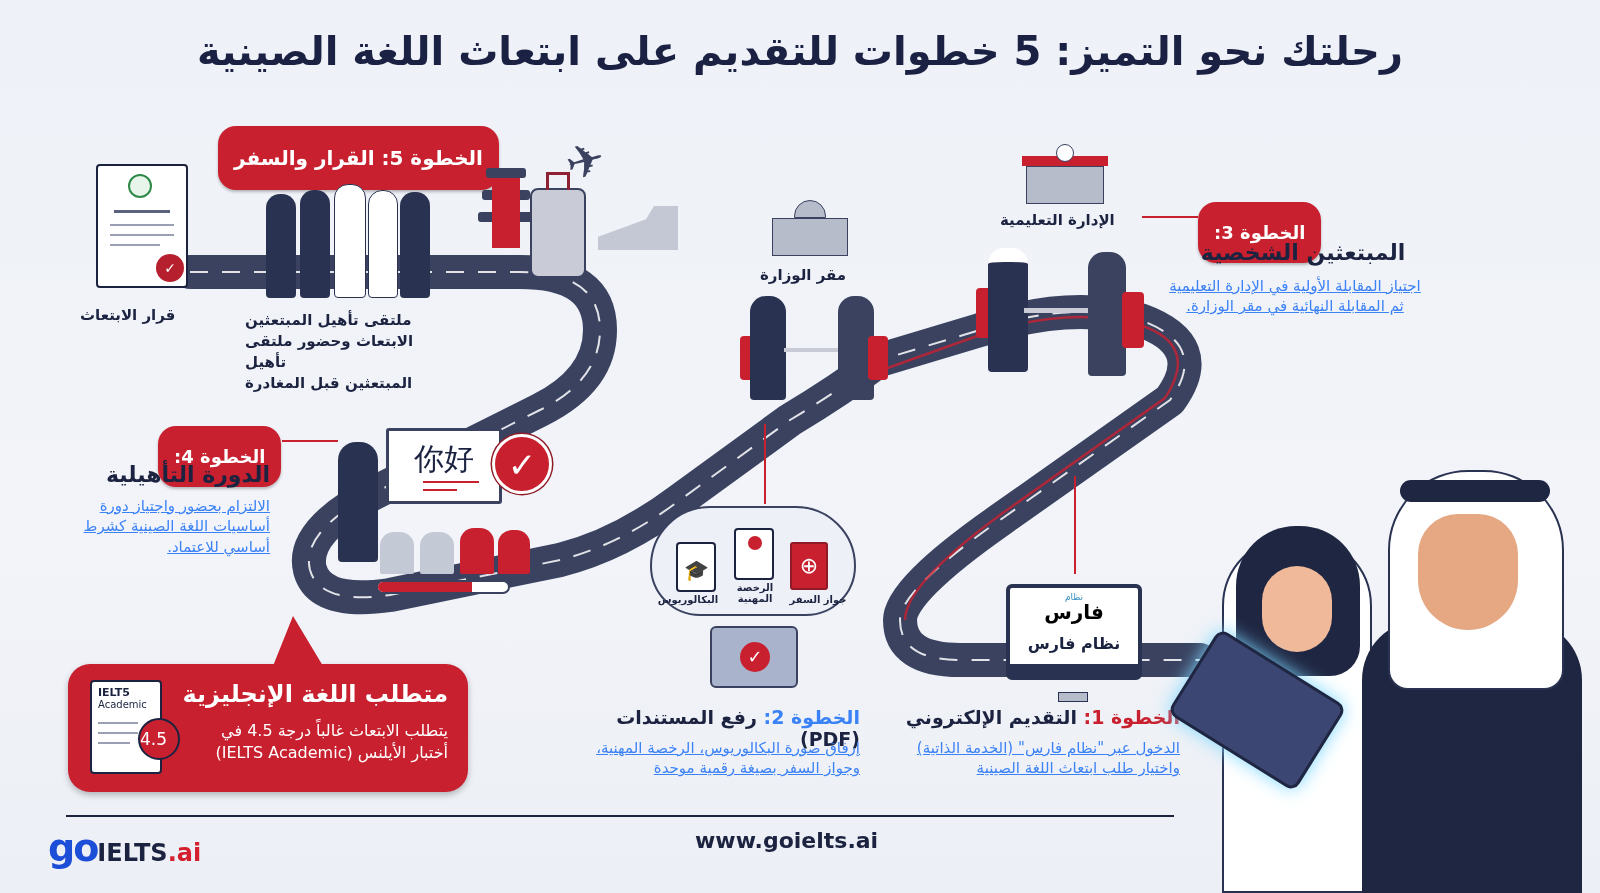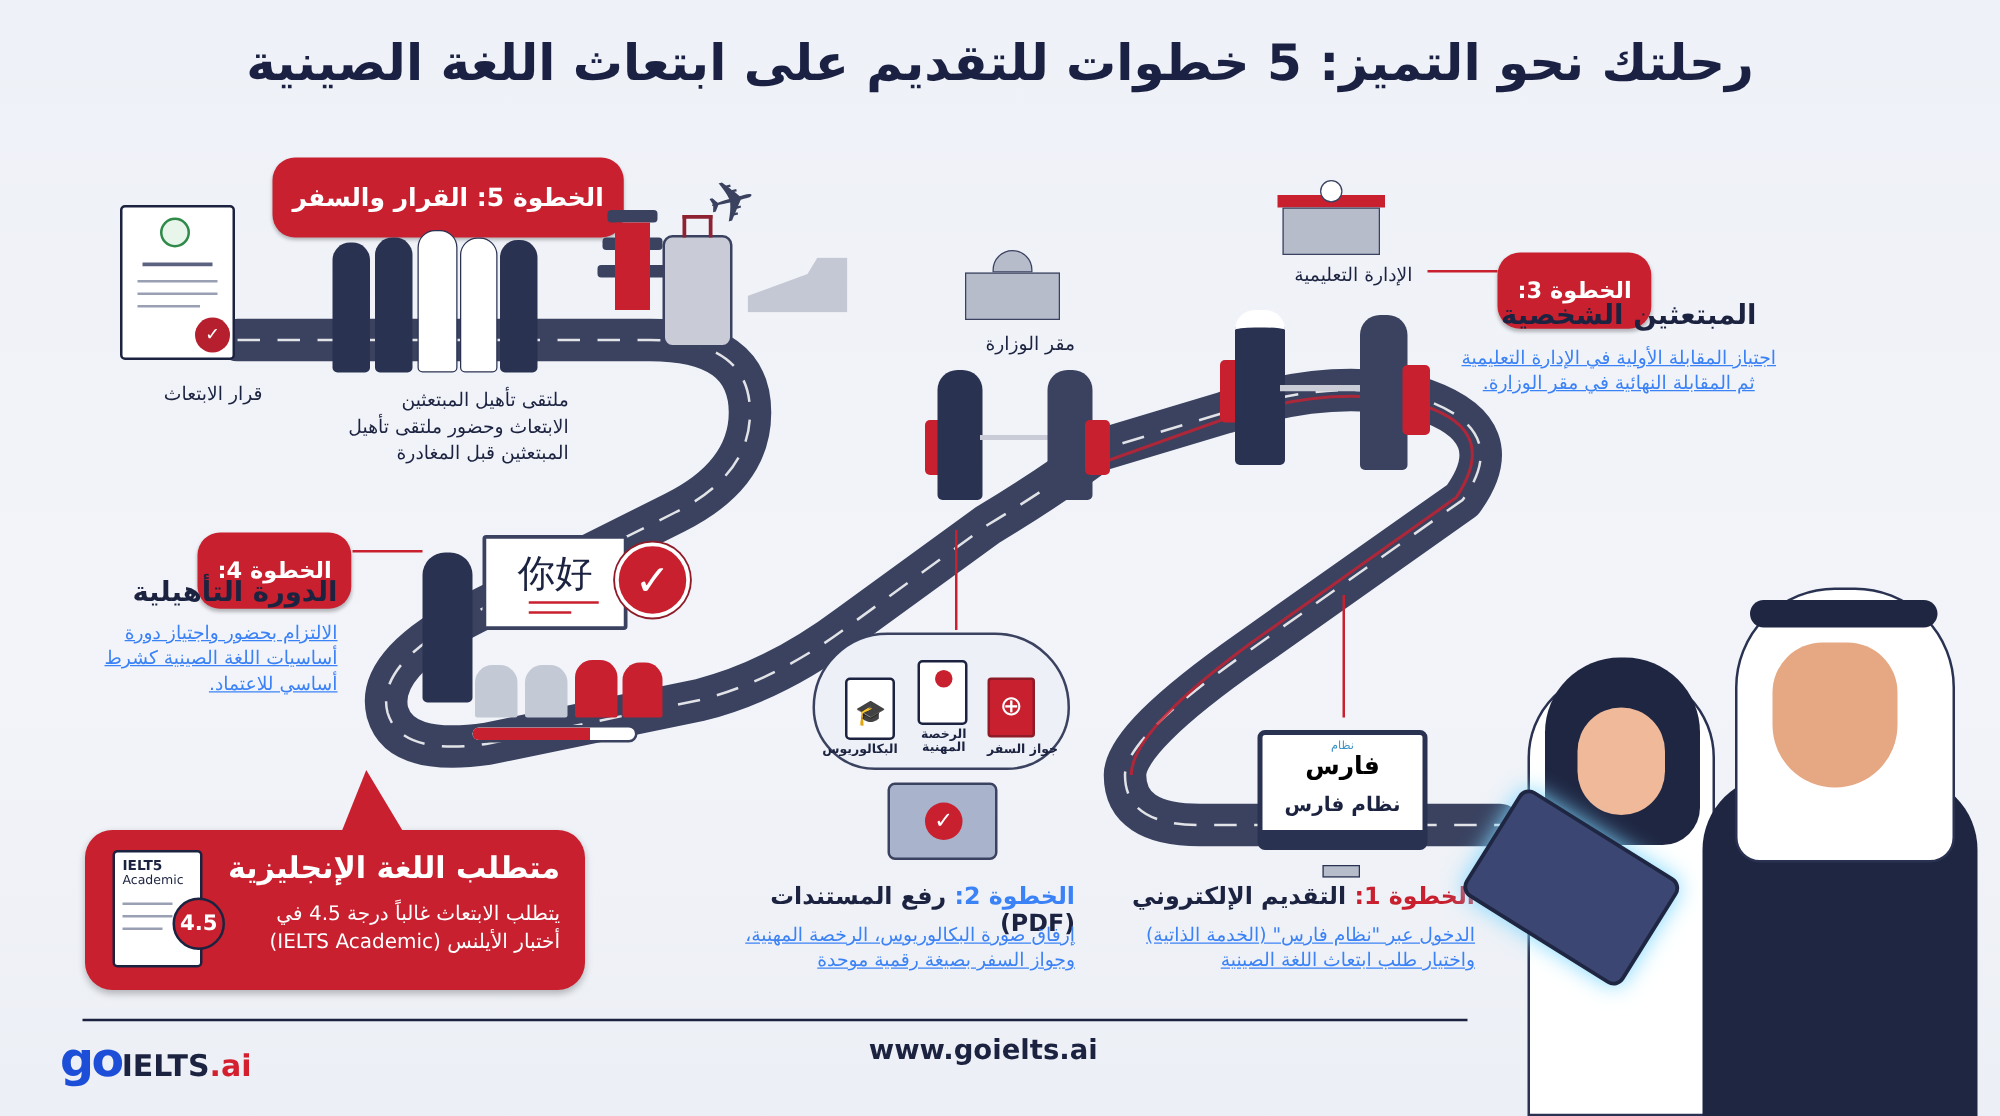--- a/index.html
+++ b/index.html
@@ -17,21 +17,21 @@
   }
   .badge {
     background: #c8202f; color: #fff; font-weight: bold; border-radius: 18px;
     padding: 20px 16px; direction: rtl; white-space: nowrap;
     box-shadow: 0 2px 3px rgba(0,0,0,0.25);
   }
   .connector { background: #c8202f; height: 2px; }
   .vconnector { background: #c8202f; width: 2px; }
   .heading { font-weight: bold; color: #1c2340; direction: rtl; }
   .desc { color: #3b82f6; direction: rtl; line-height: 1.35; text-decoration: underline; }
-  .label { color: #1c2340; direction: rtl; text-align: right; font-weight: normal; }
+  .label { color: #1c2340; direction: rtl; text-align: left; font-weight: bold; }
   .road-svg { left: 0; top: 0; }
   .ielts-card {
     left: 68px; top: 664px; width: 400px; height: 128px;
     background: #c8202f; border-radius: 22px; box-shadow: 0 3px 6px rgba(0,0,0,0.25);
   }
   .ielts-card .tail {
     position: absolute; left: 205px; top: -48px; width: 0; height: 0;
     border-left: 20px solid transparent; border-right: 30px solid transparent;
     border-bottom: 50px solid #c8202f;
   }
@@ -210,21 +210,21 @@
 
 <div class="abs ielts-card">
   <div class="tail"></div>
   <div class="doc" style="position:absolute; left:22px; top:16px; width:72px; height:94px;">
     <div style="position:absolute; left:6px; top:4px; font-size:11px; font-weight:bold; color:#1c2340;">IELT5</div>
     <div style="position:absolute; left:6px; top:17px; font-size:10px; color:#1c2340;">Academic</div>
     <div style="position:absolute; left:6px; top:40px; width:40px; height:2px; background:#9aa0b4;"></div>
     <div style="position:absolute; left:6px; top:50px; width:40px; height:2px; background:#9aa0b4;"></div>
     <div style="position:absolute; left:6px; top:60px; width:32px; height:2px; background:#9aa0b4;"></div>
   </div>
-  <div style="position:absolute; left:70px; top:54px; width:42px; height:42px; border-radius:50%; background:#c8202f; border:2px solid #1c2340; color:#fff; text-align:center; line-height:38px; font-weight:bold; font-size:17px;">4.5</div>
+  <div style="position:absolute; left:70px; top:54px; width:42px; height:42px; border-radius:50%; background:#c8202f; border:2px solid #1c2340; color:#fff; line-height:38px; font-weight:normal; font-size:17px;">4.5</div>
   <div style="position:absolute; right:20px; top:16px; width:270px; text-align:right; direction:rtl; color:#fff; font-weight:bold; font-size:24px;">متطلب اللغة الإنجليزية</div>
   <div style="position:absolute; right:20px; top:56px; width:290px; text-align:right; direction:rtl; color:#fff; font-size:16px; line-height:1.4;">
     <div>يتطلب الابتعاث غالباً درجة 4.5 في</div>
     <div>أختبار الأيلنس (IELTS Academic)</div>
   </div>
 </div>
 
 <div class="abs footer-line"></div>
 <div class="abs logo">
   <span class="go">go</span><span class="ielts">IELTS</span><span class="ai">.ai</span>

